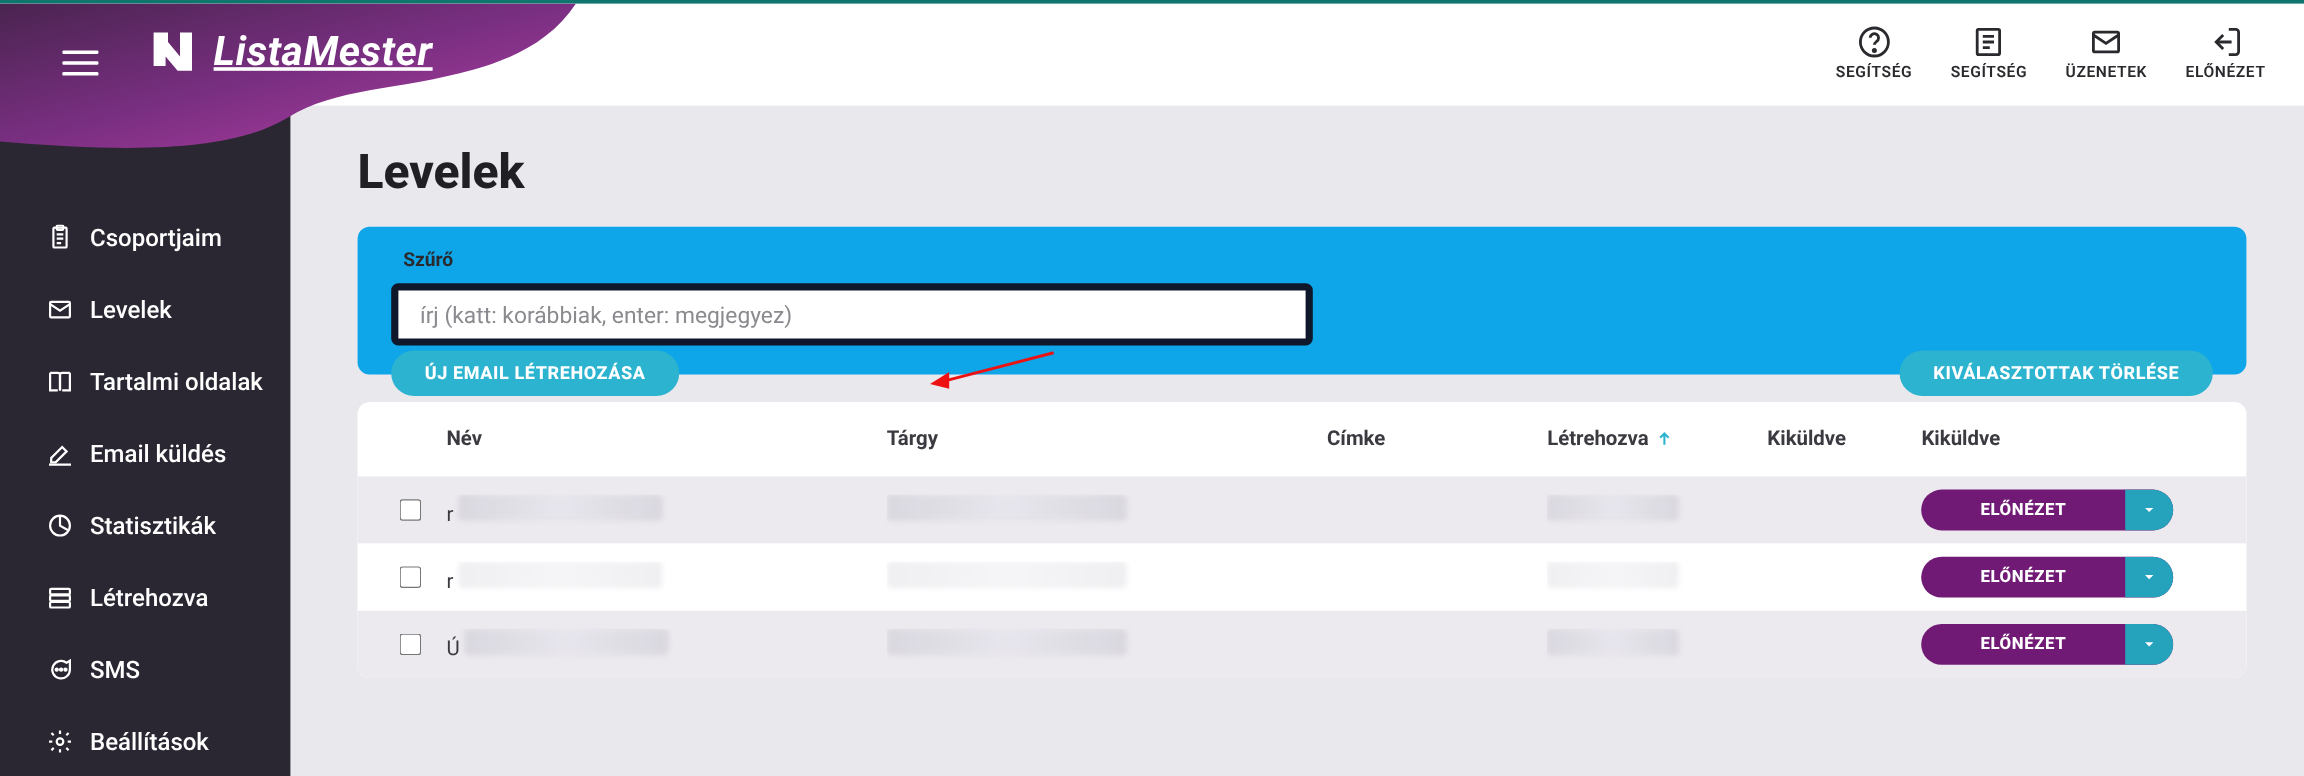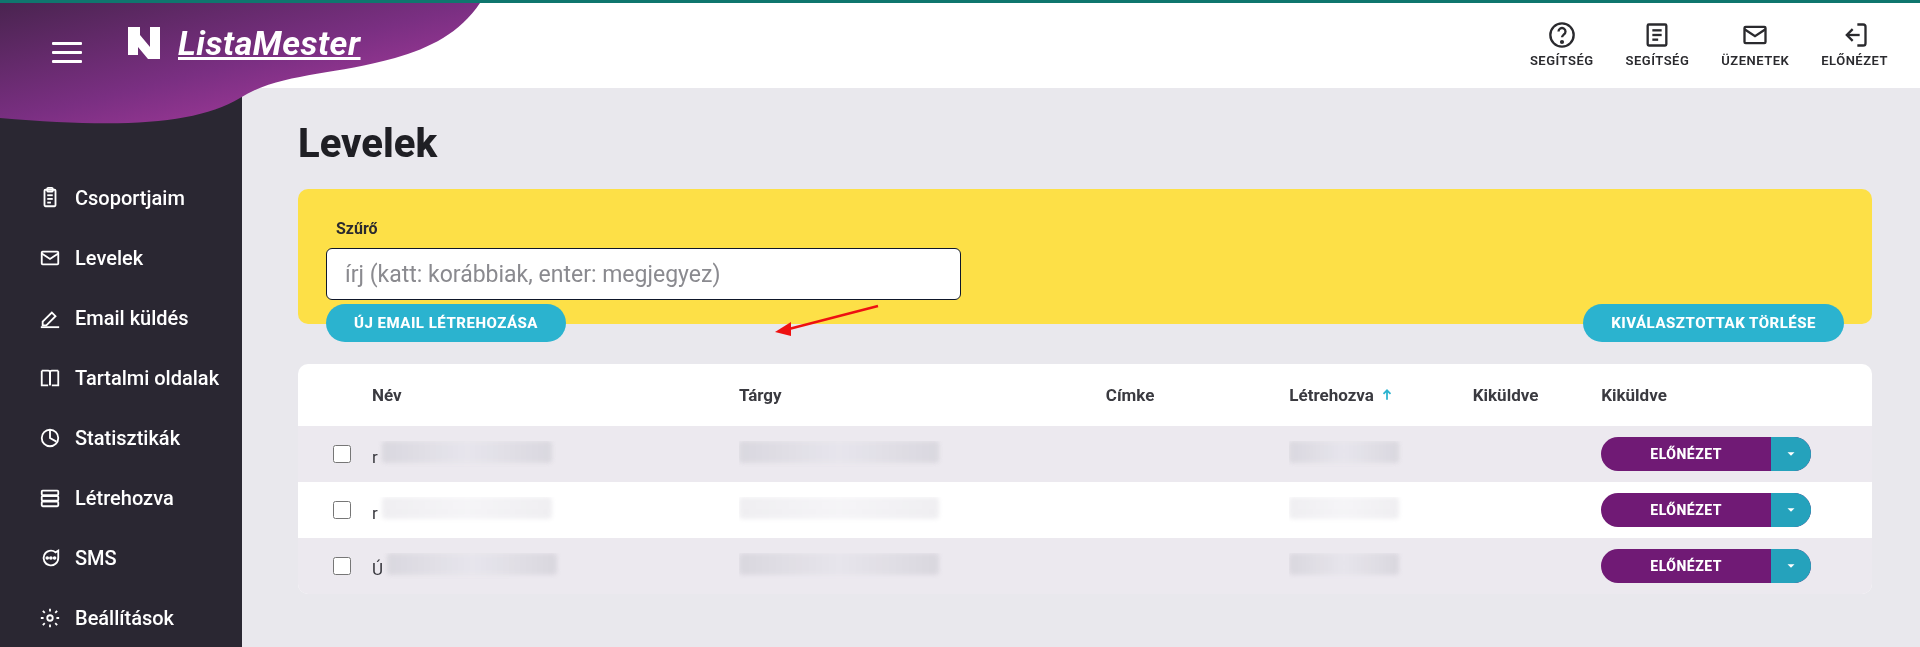--- a/index.html
+++ b/index.html
@@ -93,41 +93,41 @@
     overflow: hidden;
   }
   .page-title {
     font-size: 40px;
     font-weight: 800;
     color: #1f1f24;
     margin-bottom: 22px;
   }
 
   .filter-card {
-    background: #fde047;
+    background: #0ea5e9;
     border-radius: 10px;
-    padding: 30px 28px 24px 28px;
+    padding: 18px 28px 24px 28px;
     position: relative;
-    margin-bottom: 40px;
+    margin-bottom: 23px;
   }
   .filter-label {
     font-size: 16px;
     font-weight: 700;
     color: #2a2a2e;
     margin-bottom: 10px;
     margin-left: 10px;
   }
   .filter-input {
-    width: 635px;
+    width: 768px;
     max-width: 60%;
     height: 52px;
-    border: 1px solid #0f172a;
+    border: 6px solid #0f172a;
     border-radius: 6px;
     padding: 0 18px;
-    font-size: 23px;
+    font-size: 19px;
     color: #333;
     outline: none;
   }
   .filter-input::placeholder { color: #8a8a8f; }
 
   .btn {
     display: inline-flex;
     align-items: center;
     justify-content: center;
     height: 38px;
@@ -301,33 +301,33 @@
   </div>
   <div class="nav-item">
     <svg viewBox="0 0 24 24" fill="none" stroke-width="2">
         <rect x="3" y="5" width="18" height="14" rx="1"></rect>
         <path d="M3 7l9 6 9-6"></path>
       </svg>
     <span>Levelek</span>
   </div>
   <div class="nav-item">
     <svg viewBox="0 0 24 24" fill="none" stroke-width="2">
-        <path d="M4 20h4l10-10-4-4L4 16z"></path>
-        <line x1="2" y1="22" x2="22" y2="22"></line>
-      </svg>
-    <span>Email küldés</span>
-  </div>
-  <div class="nav-item">
-    <svg viewBox="0 0 24 24" fill="none" stroke-width="2">
         <path d="M3 4h7a2 2 0 0 1 2 2v14"></path>
         <path d="M21 4h-7a2 2 0 0 0-2 2v14"></path>
         <path d="M3 4v16h7"></path>
         <path d="M21 4v16h-7"></path>
       </svg>
     <span>Tartalmi oldalak</span>
+  </div>
+  <div class="nav-item">
+    <svg viewBox="0 0 24 24" fill="none" stroke-width="2">
+        <path d="M4 20h4l10-10-4-4L4 16z"></path>
+        <line x1="2" y1="22" x2="22" y2="22"></line>
+      </svg>
+    <span>Email küldés</span>
   </div>
   <div class="nav-item">
     <svg viewBox="0 0 24 24" fill="none" stroke-width="2">
         <circle cx="12" cy="12" r="9"></circle>
         <path d="M12 3v9l7 4"></path>
       </svg>
     <span>Statisztikák</span>
   </div>
   <div class="nav-item">
     <svg viewBox="0 0 24 24" fill="none" stroke-width="2">

